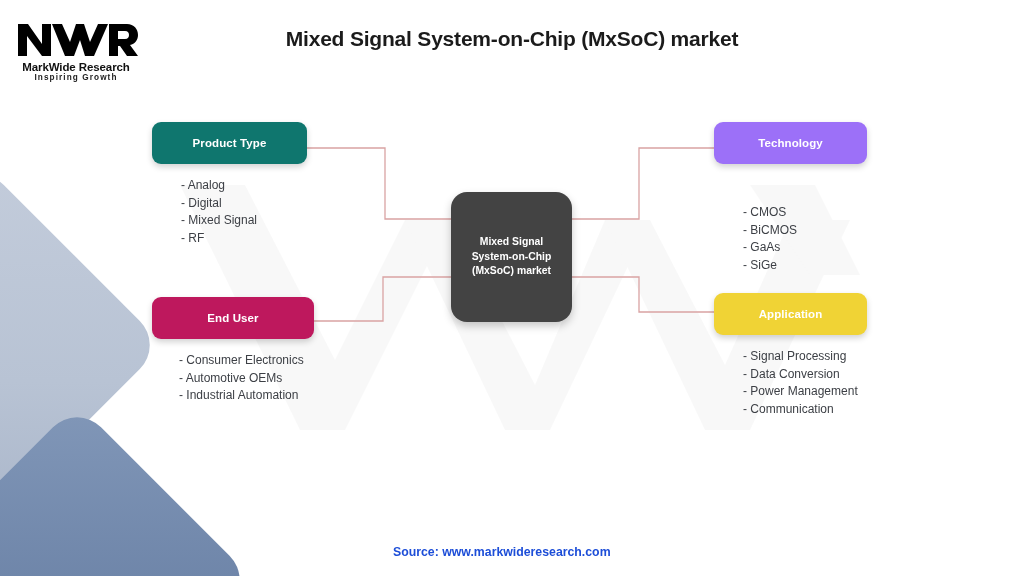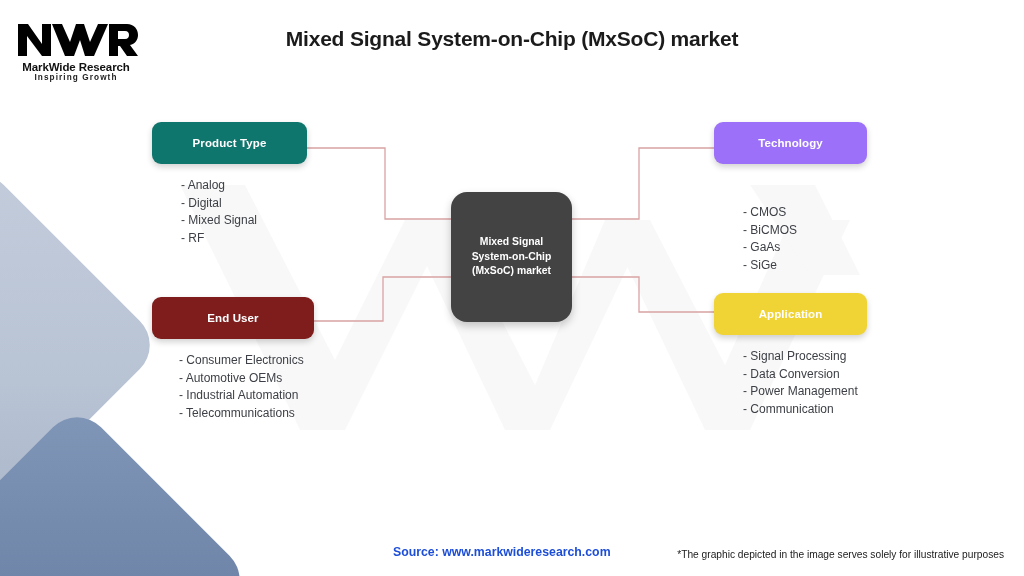--- a/index.html
+++ b/index.html
@@ -244,43 +244,41 @@
     </div>
     <div class="node-list">
       <div>- CMOS</div>
       <div>- BiCMOS</div>
       <div>- GaAs</div>
       <div>- SiGe</div>
     </div>
   </div>
 
   <div class="node node-enduser">
-    <div class="node-chip" style="background:#7f1d1d">
+    <div class="node-chip" style="background:#be185d">
       <span>End User</span>
     </div>
     <div class="node-list">
       <div>- Consumer Electronics</div>
       <div>- Automotive OEMs</div>
       <div>- Industrial Automation</div>
-      <div>- Telecommunications</div>
     </div>
   </div>
 
   <div class="node node-application">
     <div class="node-chip" style="background:#f0d335">
       <span>Application</span>
     </div>
     <div class="node-list">
       <div>- Signal Processing</div>
       <div>- Data Conversion</div>
       <div>- Power Management</div>
       <div>- Communication</div>
     </div>
   </div>
 
   <div class="hub">
     <span>Mixed Signal System-on-Chip (MxSoC) market</span>
   </div>
 
   <div class="source">Source: www.markwideresearch.com</div>
-  <div class="disclaimer">*The graphic depicted in the image serves solely for illustrative purposes</div>
 
 </div>
 
 </body></html>

